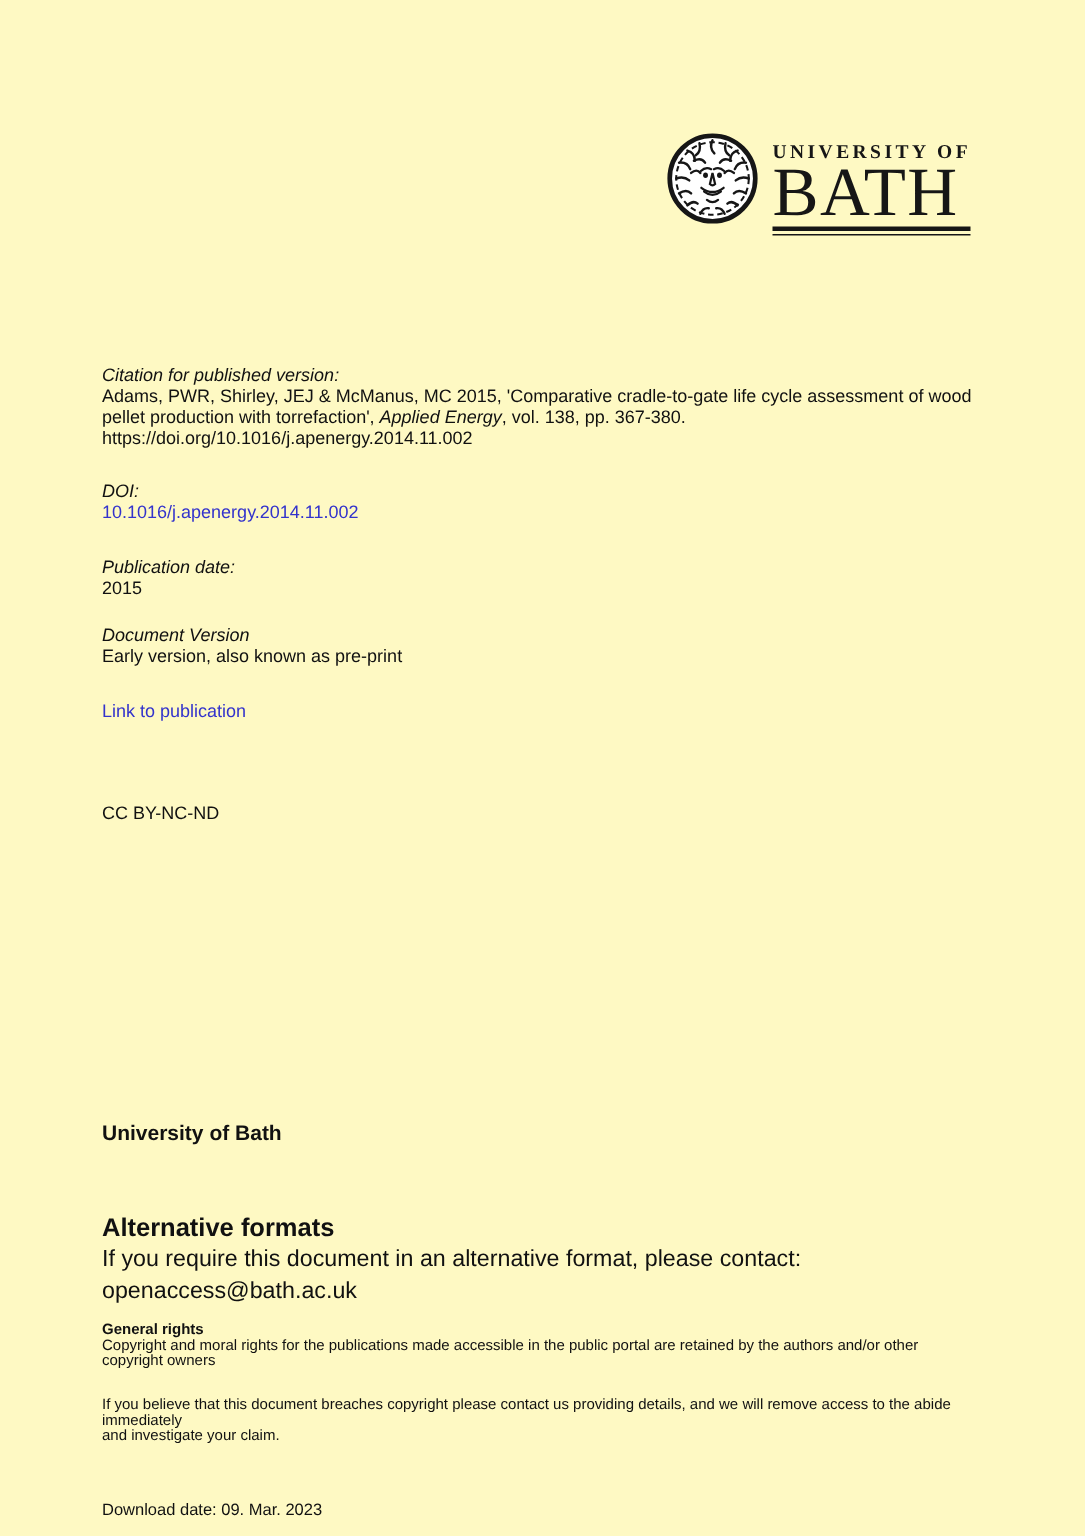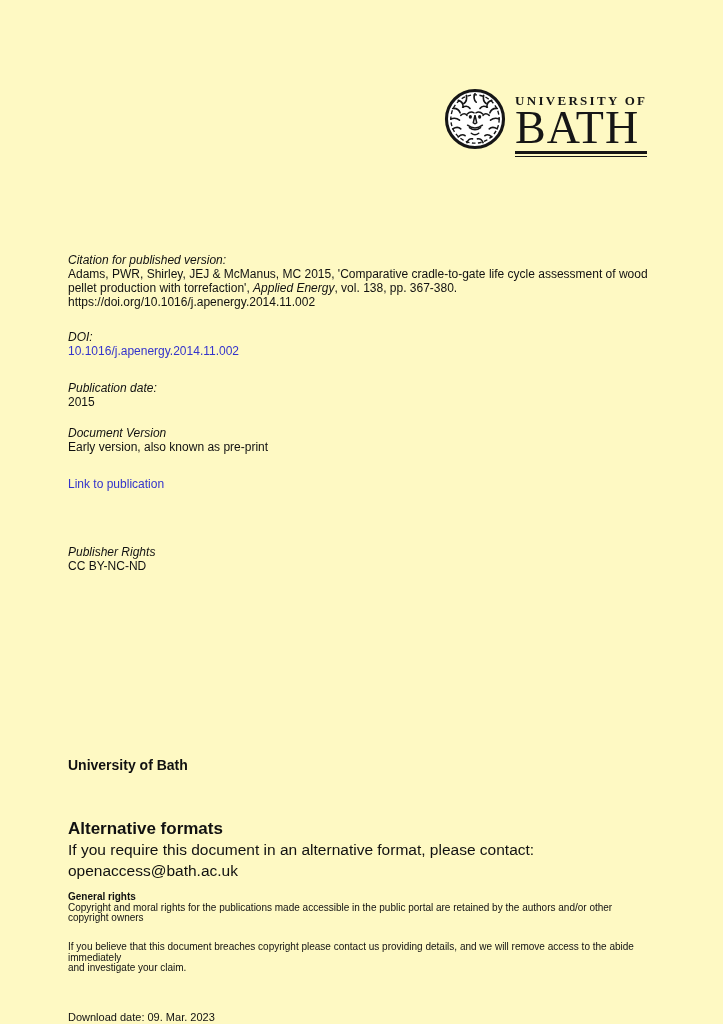--- a/index.html
+++ b/index.html
@@ -15,21 +15,21 @@
 
   
   .logo { position:absolute; top:86px; left:444px; display:flex; align-items:flex-start; }
   .emblem { width:62px; height:62px; margin-top:2px; flex:0 0 auto; }
   .logo-text { margin-left:9px; display:flex; flex-direction:column; font-family:"Liberation Serif", serif; color:#161616; }
   .logo-uo { font-size:13px; font-weight:bold; letter-spacing:2.3px; margin-top:7px; white-space:nowrap; }
   .logo-bath { font-size:46px; line-height:38px; letter-spacing:1px; margin-top:0; white-space:nowrap; }
   .logo-rule { height:2px; border-top:3px solid #161616; border-bottom:1px solid #161616; margin-top:4px; }
 
   
-  .block { position:absolute; left:68px; right:70px; font-size:12px; line-height:14px;margin-top:10px; }
+  .block { position:absolute; left:68px; right:70px; font-size:12px; line-height:14px; }
   .it { font-style:italic; }
   .link { color:#3333cc; text-decoration:none; cursor:pointer; }
   .b-citation { top:243px; }
   .b-doi { top:320px; }
   .b-pubdate { top:371px; }
   .b-docver { top:416px; }
   .b-linkpub { top:467px; }
   .b-pubrights { top:535px; }
 
   .b-uob { top:748px; font-size:14px; font-weight:bold; }
@@ -112,21 +112,20 @@
   <div class="block b-docver">
     <div class="it">Document Version</div>
     <div>Early version, also known as pre-print</div>
   </div>
 
   <div class="block b-linkpub">
     <a class="link">Link to publication</a>
   </div>
 
   <div class="block b-pubrights">
-    <div class="it">Publisher Rights</div>
     <div>CC BY-NC-ND</div>
   </div>
 
   <div class="block b-uob">University of Bath</div>
 
   <div class="block b-alt">
     <div class="hd">Alternative formats</div>
     <div>If you require this document in an alternative format, please contact:</div>
     <div>openaccess@bath.ac.uk</div>
   </div>

